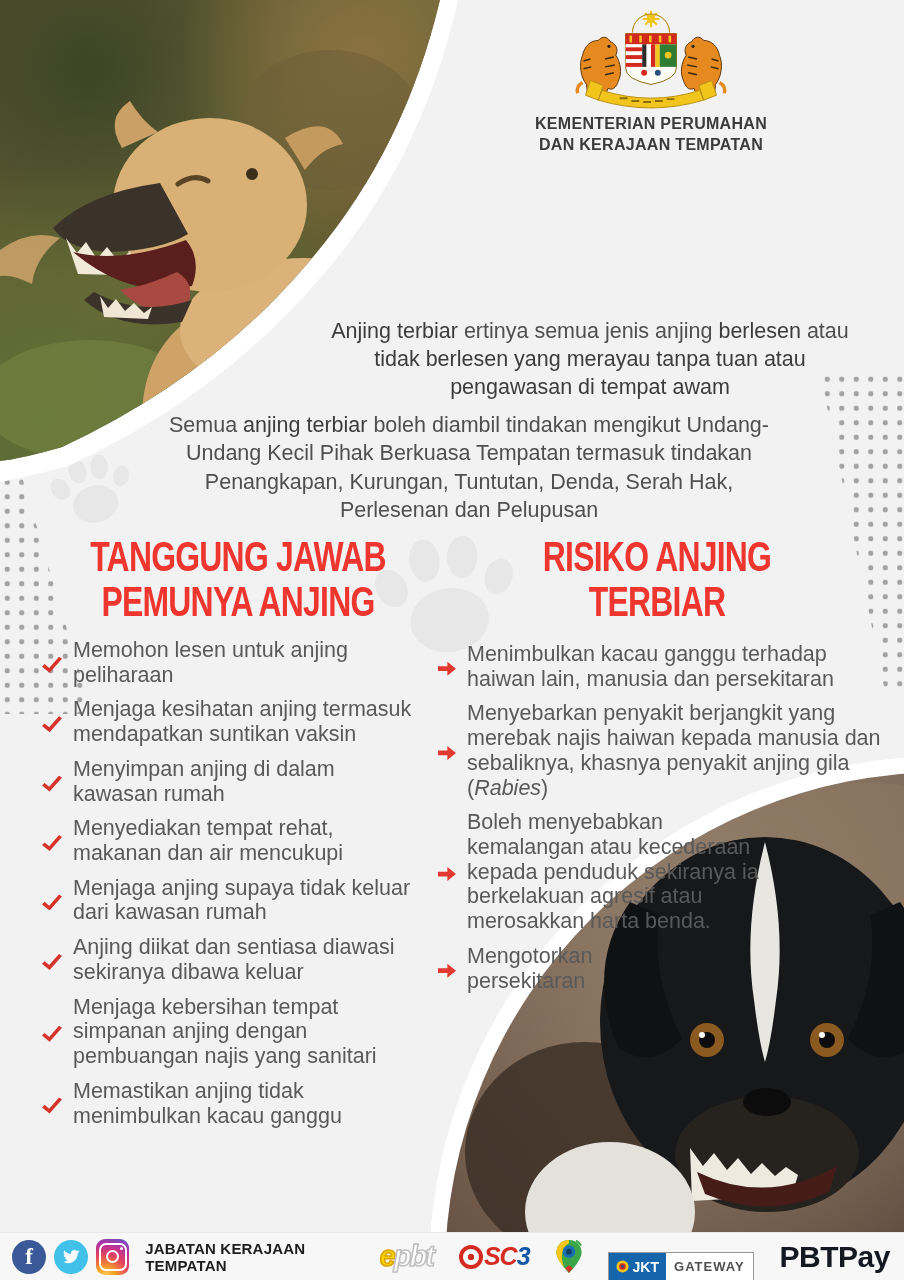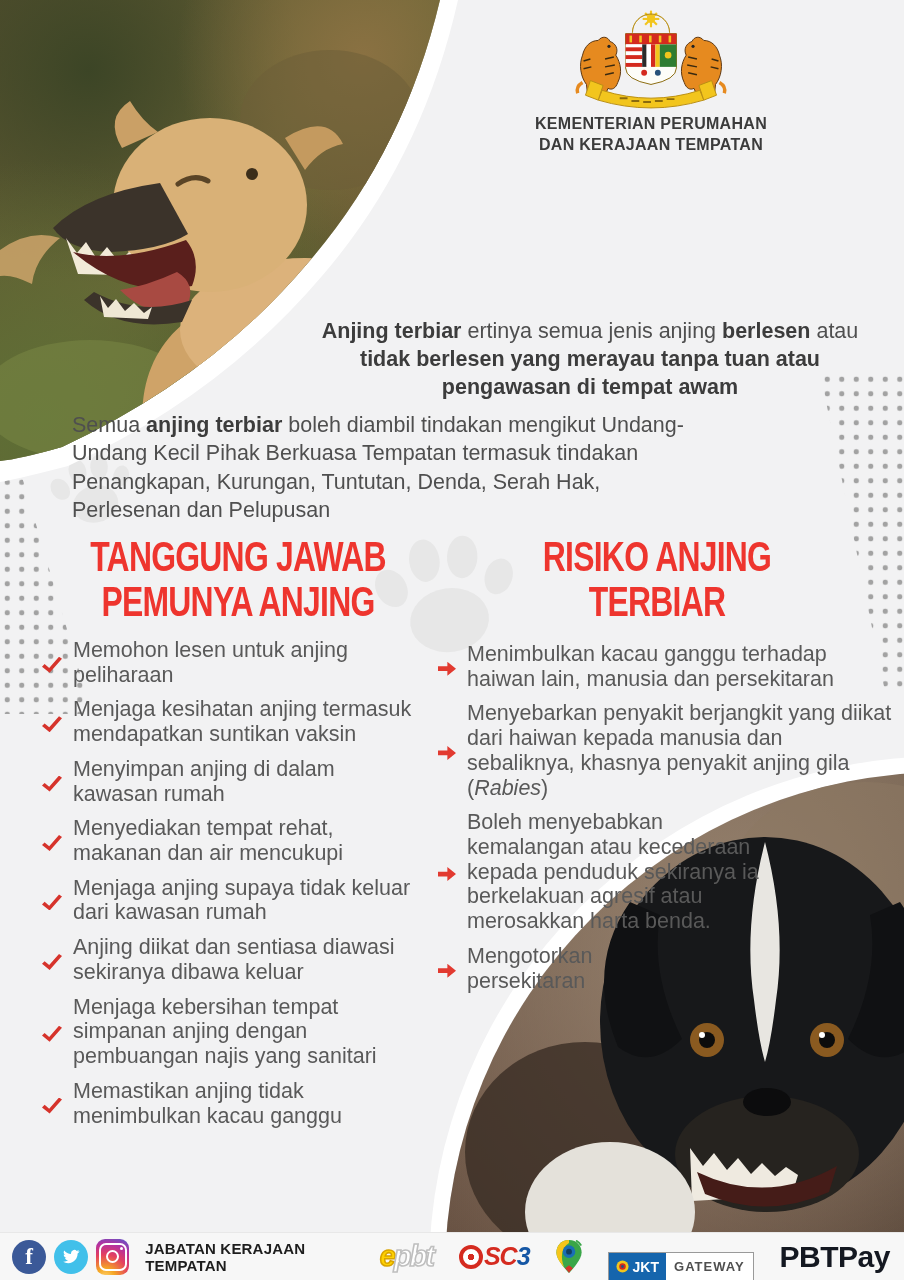--- a/index.html
+++ b/index.html
@@ -35,23 +35,23 @@
 
   
   .title{position:absolute;left:415px;top:146px;width:480px;text-align:center;color:#ee3a33;
     font-weight:900;font-size:72px;line-height:1.03;letter-spacing:-1px;}
   .title .tline{transform:scaleX(.74);transform-origin:50% 50%;white-space:nowrap;}
 
   
   .rich{white-space:pre-line;}
   .intro{position:absolute;left:283px;top:318px;width:614px;text-align:center;
     font-size:21.5px;line-height:1.3;color:#4f4f4f;}
-  .action{position:absolute;left:72px;top:411px;width:794px;
+  .action{position:absolute;left:72px;top:411px;width:794px;text-align:center;
     font-size:21.5px;line-height:1.32;color:#4f4f4f;}
-  .b{font-weight:700;color:#3c3c3c;}
+  .b{font-weight:400;color:#3c3c3c;}
   .i{font-style:italic;}
 
   
   .sec-h{position:absolute;text-align:center;color:#ee352e;font-weight:900;
     font-size:42px;line-height:1.08;letter-spacing:-1px;}
   .sec-h .tline{transform:scaleX(.76);transform-origin:50% 50%;white-space:nowrap;}
   .h-left{left:18px;top:534px;width:440px;}
   .h-right{left:437px;top:534px;width:440px;}
 
   
@@ -292,21 +292,21 @@
       </li>
   </ul>
 
   <ul class="plist list-right">
     <li>
         <span class="ic arrow"></span>
         <span class="txt rich"><span>Menimbulkan kacau ganggu terhadap haiwan lain, manusia dan persekitaran</span></span>
       </li>
     <li>
         <span class="ic arrow"></span>
-        <span class="txt rich"><span>Menyebarkan penyakit berjangkit yang diikat dari haiwan kepada manusia dan sebaliknya, khasnya penyakit anjing gila (</span><span class="i">Rabies</span><span>)</span></span>
+        <span class="txt rich"><span>Menyebarkan penyakit berjangkit yang merebak najis haiwan kepada manusia dan sebaliknya, khasnya penyakit anjing gila (</span><span class="i">Rabies</span><span>)</span></span>
       </li>
     <li class="w3">
         <span class="ic arrow"></span>
         <span class="txt rich"><span>Boleh menyebabkan kemalangan atau kecederaan kepada penduduk sekiranya ia berkelakuan agresif atau merosakkan harta benda.</span></span>
       </li>
     <li class="w4">
         <span class="ic arrow"></span>
         <span class="txt rich"><span>Mengotorkan persekitaran</span></span>
       </li>
   </ul>

